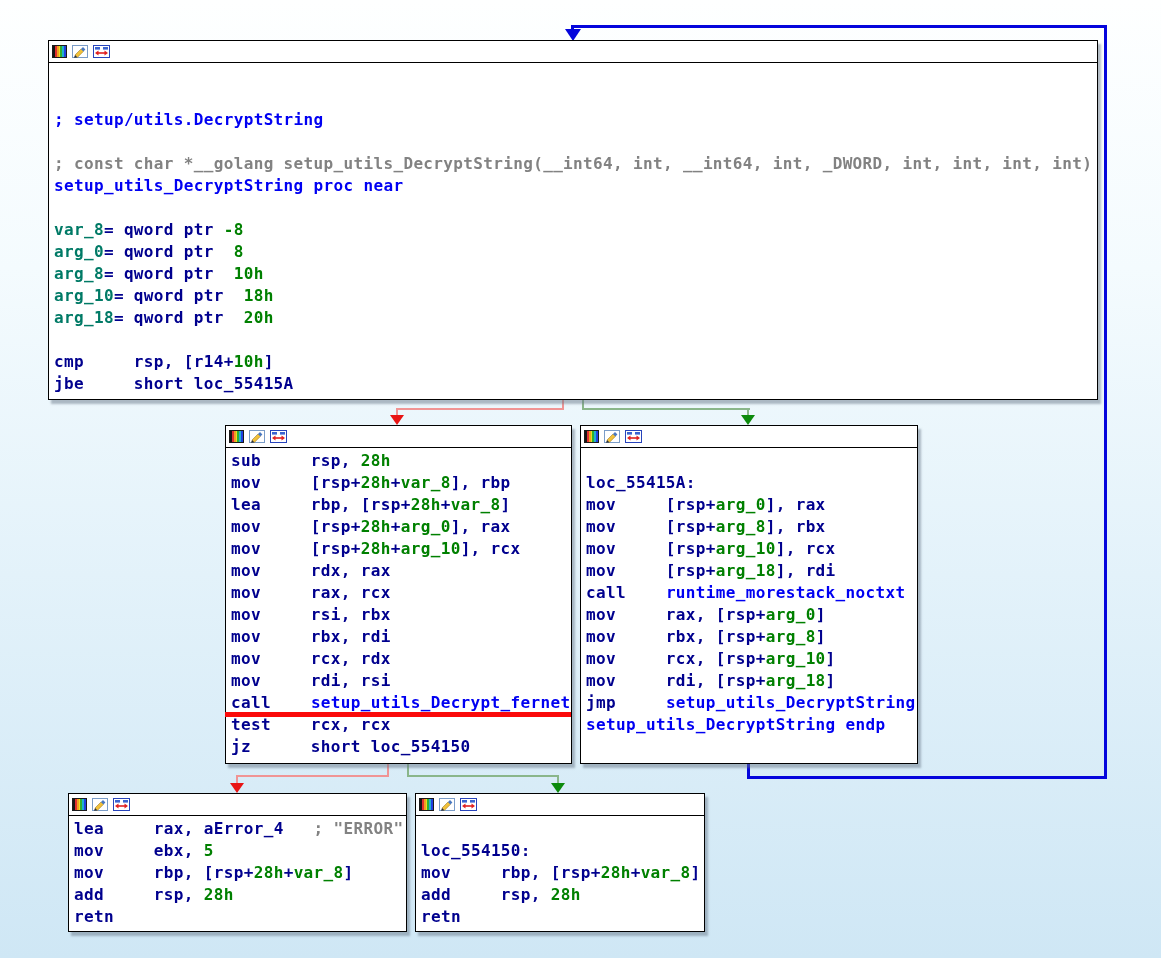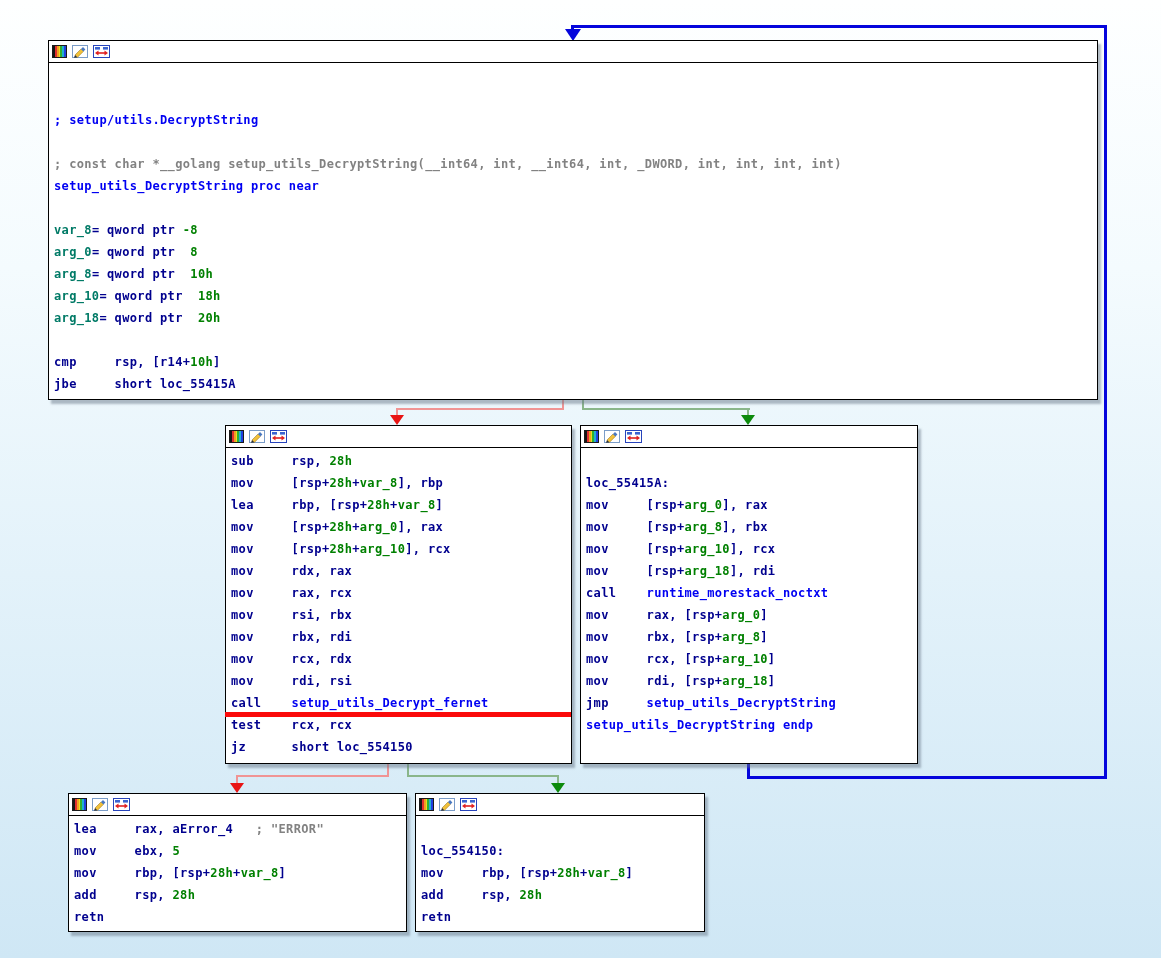--- a/index.html
+++ b/index.html
@@ -3,21 +3,21 @@
 <meta charset="utf-8">
 <style>
   html,body{margin:0;padding:0;background:#cfe7f5;}
   .canvas{position:relative;width:1161px;height:958px;overflow:hidden;
     background:linear-gradient(180deg,#feffff 0%,#f4fbfe 28%,#e3f2fa 60%,#cfe7f5 100%);
     font-family:"DejaVu Sans Mono",monospace;}
   .node{position:absolute;background:#ffffff;border:1px solid #000;
     box-shadow:3px 4px 2px rgba(105,122,138,.5);}
   .titlebar{height:21px;border-bottom:1px solid #000;display:flex;align-items:center;
     padding-left:3px;gap:5px;background:#fff;}
-  .nodebody{padding:2px 0 0 5px;font-weight:bold;font-size:12px;line-height:22px;
+  .nodebody{padding:2px 0 0 5px;font-weight:bold;font-size:16px;line-height:22px;
     letter-spacing:.35px;white-space:pre;}
   .code-line{height:22px;}
   .ic{display:inline-block;width:16px;height:13px;}
   .ic-color{width:15px;border:1px solid #1a1a1a;box-sizing:border-box;
     background:linear-gradient(90deg,#151515 0 2px,#e03030 2px 4px,#f0a020 4px 6px,#e8e020 6px 7px,#30b030 7px 9px,#20b0d0 9px 11px,#2040e0 11px 13px,#a030c0 13px 15px);}
   .ic svg{display:block;}
   .seg{position:absolute;}
   .earrow{position:absolute;width:0;height:0;}
   .hl{position:absolute;}
 </style>

